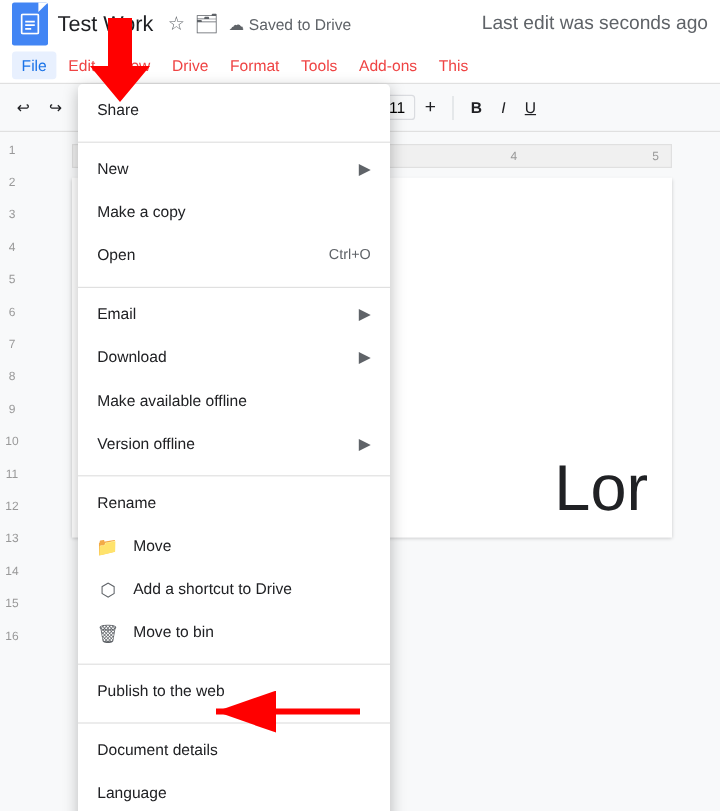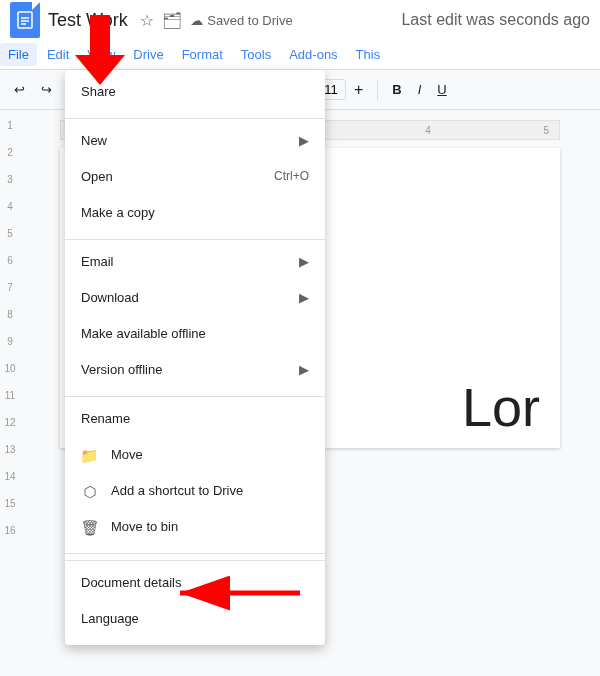--- a/index.html
+++ b/index.html
@@ -69,30 +69,30 @@
     .last-edit {
       margin-left: auto;
       font-size: 16px;
       color: #5f6368;
     }
 
     
     .menu-bar {
       display: flex;
       align-items: center;
-      padding: 0 0;
+      padding: 0 10px;
       height: 30px;
       background: #fff;
       border-bottom: 1px solid #e0e0e0;
       gap: 2px;
     }
     .menu-item {
       padding: 4px 8px;
       font-size: 13px;
-      color: #3b82f6;
+      color: #ef4444;
       cursor: pointer;
       border-radius: 3px;
     }
     .menu-item:hover, .menu-item.active {
       background: #e8f0fe;
     }
     .menu-item.active {
       background: #e8f0fe;
       color: #1a73e8;
     }
@@ -369,28 +369,28 @@
   </div>
 
   <div class="dropdown-divider"></div>
 
   <div class="dropdown-item">
     <span>New</span>
     <span class="arrow">▶</span>
   </div>
 
   <div class="dropdown-item">
+    <span>Make a copy</span>
+  </div>
+
+  <div class="dropdown-item">
     <span>Open</span>
     <span class="shortcut">Ctrl+O</span>
   </div>
 
-  <div class="dropdown-item">
-    <span>Make a copy</span>
-  </div>
-
   <div class="dropdown-divider"></div>
 
   <div class="dropdown-item">
     <span>Email</span>
     <span class="arrow">▶</span>
   </div>
 
   <div class="dropdown-item">
     <span>Download</span>
     <span class="arrow">▶</span>
@@ -421,20 +421,23 @@
     <span>Add a shortcut to Drive</span>
   </div>
 
   <div class="dropdown-item">
     <span class="icon">🗑</span>
     <span>Move to bin</span>
   </div>
 
   <div class="dropdown-divider"></div>
 
+  <div class="dropdown-item">
+    <span>Publish to the web</span>
+  </div>
 
   <div class="dropdown-divider"></div>
 
   <div class="dropdown-item">
     <span>Document details</span>
   </div>
 
   <div class="dropdown-item">
     <span>Language</span>
   </div>

